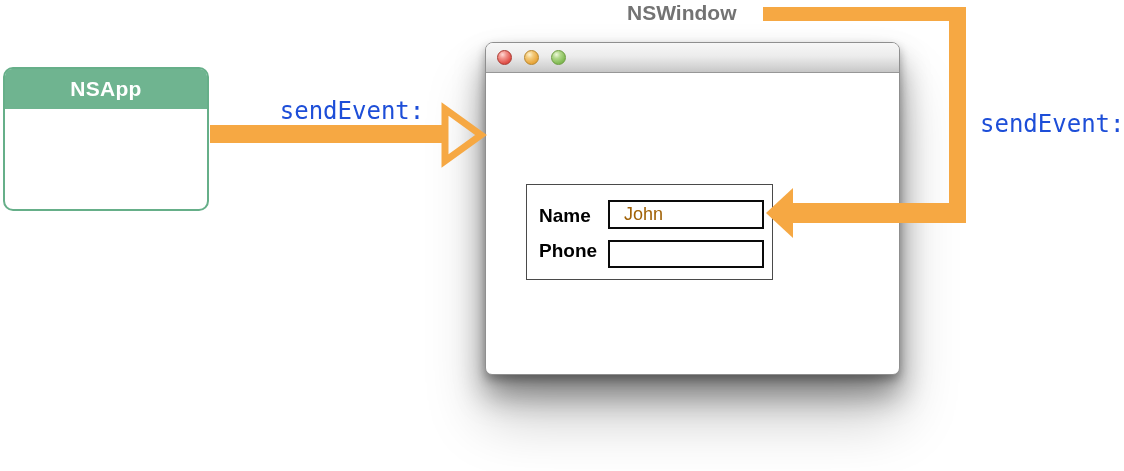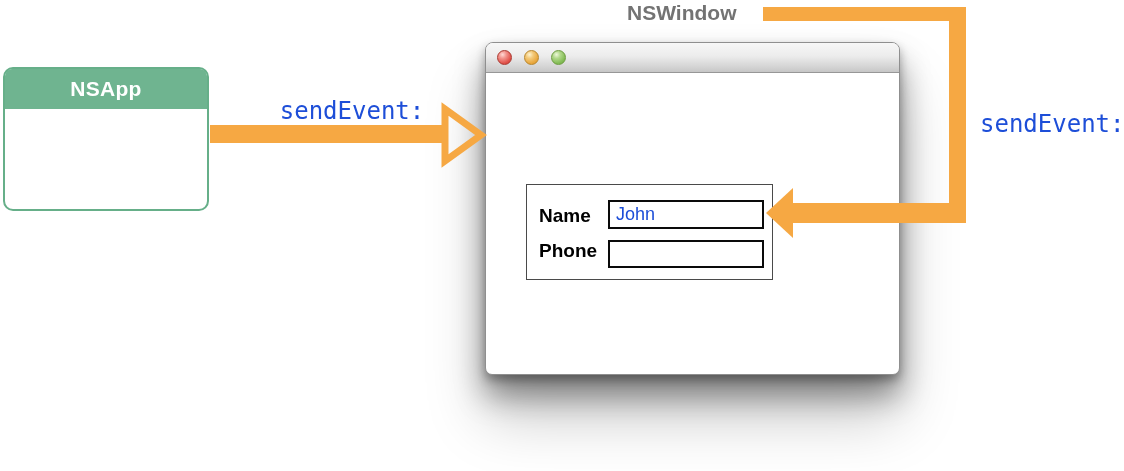--- a/index.html
+++ b/index.html
@@ -65,22 +65,22 @@
     position:absolute;left:40px;top:141px;width:247px;height:96px;
     border:1.5px solid #4a4a4a;background:#ffffff;box-sizing:border-box;
   }
   .field-label{
     position:absolute;left:12px;font-weight:bold;font-size:19px;color:#000;
   }
   .name-label{top:16px;height:29px;line-height:29px;}
   .phone-label{top:52px;height:28px;line-height:28px;}
   .text-field{
     position:absolute;left:81px;width:156px;border:2px solid #0a0a0a;background:#fff;
-    font-family:"Liberation Sans",sans-serif;font-size:18px;color:#1d4ed8;
-    padding:0 0 0 6px;box-sizing:border-box;border-radius:0;outline:none;
+    font-family:"Liberation Sans",sans-serif;font-size:18px;color:#a16207;
+    padding:0 0 0 14px;box-sizing:border-box;border-radius:0;outline:none;
   }
   .name-field{top:15px;height:29px;}
   .phone-field{top:55px;height:28px;}
 </style>
 </head>
 <body>
 
 <div class="canvas">
 
   <div class="nsapp-box">

